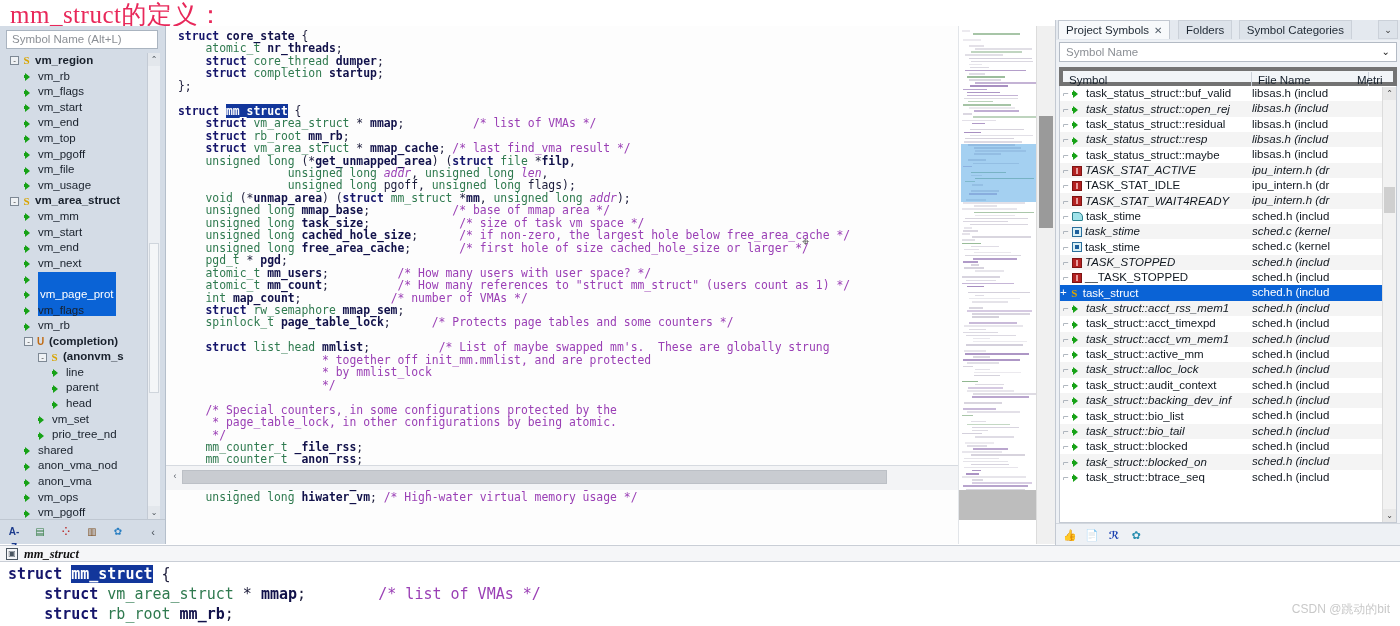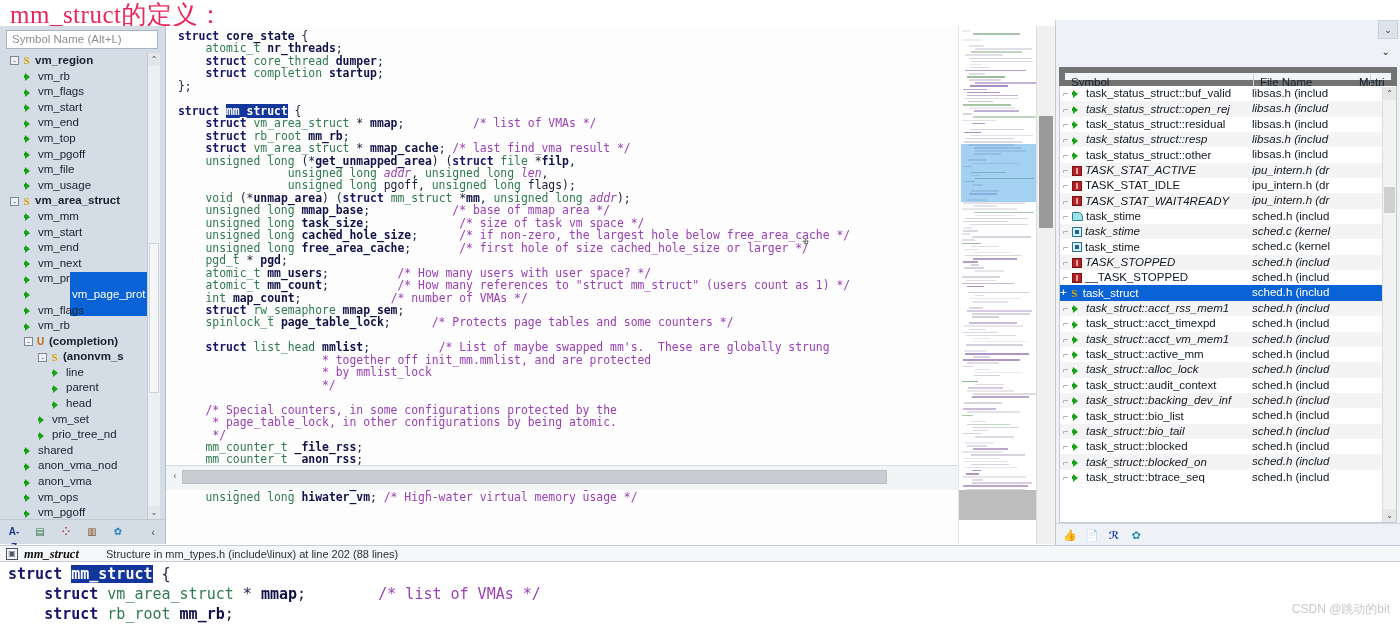--- a/index.html
+++ b/index.html
@@ -76,21 +76,21 @@
   .ico-s{
     color:#d8a400;font-weight:bold;font-size:11px;line-height:11px;
     text-align:center;font-family:"Liberation Serif",serif;
   }
   .ico-s:before{content:"S";}
   .ico-u{
     color:#c06a12;font-weight:bold;font-size:10px;line-height:11px;
     text-align:center;
   }
   .ico-u:before{content:"U";}
-  .sel-blue{background:#0a63d6;color:#fff;padding:16px 2px;margin-left:32px;}
+  .sel-blue{background:#0a63d6;color:#fff;padding:16px 2px;}
   .left-toolbar{
     position:absolute;left:0;bottom:0;width:165px;height:24px;
     background:#d4dce6;border-top:1px solid #bfc7d1;
   }
   .lt-ico{
     position:absolute;top:4px;width:16px;height:16px;font-size:10px;
     line-height:16px;text-align:center;
   }
 
   
@@ -166,21 +166,21 @@
     border:1px solid #cbd1d9;box-sizing:border-box;
   }
   .filter-box{
     position:absolute;left:3px;top:22px;width:338px;height:20px;
     background:#fff;border:1px solid #b3bac4;box-sizing:border-box;
     font-size:11.5px;color:#8b8f95;padding:3px 0 0 6px;
   }
   .filter-chev{position:absolute;right:4px;top:3px;font-size:9px;color:#2b2b2b;}
   .col-head{
     position:absolute;left:3px;top:47px;width:338px;height:19px;
-    background:#f2f5f8;border:6px solid #737373;box-sizing:border-box;
+    background:#f2f5f8;border:4px solid #737373;box-sizing:border-box;
   }
   .col-cell{
     position:absolute;top:0;height:18px;line-height:18px;font-size:11.5px;
     color:#16202c;padding-left:6px;box-sizing:border-box;
   }
   .col-div{position:absolute;top:1px;width:1px;height:16px;background:#ccd2da;}
   .sym-list{
     position:absolute;left:3px;top:66px;width:338px;height:437px;
     background:#fff;border:1px solid #c4cad3;border-top:none;
     box-sizing:border-box;overflow:hidden;
@@ -485,39 +485,45 @@
         <div class="mm-line" style="left: 12px; top: 468.5px; width: 25px; opacity: 0.5; background: rgb(143, 111, 176);"></div>
       </div>
     <div class="mm-view"></div>
     <div class="mm-bottom"></div>
     <div class="mm-scroll">
       <div class="mm-thumb"></div>
     </div>
   </div>
 
   <div class="right-panel">
+    <div class="tabs" id="rp-tabs">
+        <div class="tab active" style="left: 2px;"><span>Project Symbols</span><span class="tab-x">✕</span></div>
+        <div class="tab inactive" style="left: 122px;"><span>Folders</span></div>
+        <div class="tab inactive" style="left: 182.8px;"><span>Symbol Categories</span></div>
+      </div>
     <div class="tab-chev">⌄</div>
 
+    <div class="filter-box">Symbol Name</div>
     <div class="filter-chev" style="position:absolute;right:10px;top:26px;font-size:10px;color:#222;">⌄</div>
 
     <div class="col-head">
       <div class="col-cell" style="left:0;width:188px;">Symbol</div>
       <div class="col-div" style="left:188px;"></div>
       <div class="col-cell" style="left:189px;width:130px;">File Name</div>
       <div class="col-div" style="left:305px;"></div>
       <div class="col-cell" style="left:288px;width:32px;">Metri</div>
     </div>
 
     <div class="sym-list">
       <div id="sym-rows">
           <div class="srow"><span class="dash">⌐</span><span class="ico ico-green"></span><span class="sname">task_status_struct::buf_valid</span><span class="sfile">libsas.h (includ</span></div>
           <div class="srow alt"><span class="dash">⌐</span><span class="ico ico-green"></span><span class="sname">task_status_struct::open_rej</span><span class="sfile">libsas.h (includ</span></div>
           <div class="srow"><span class="dash">⌐</span><span class="ico ico-green"></span><span class="sname">task_status_struct::residual</span><span class="sfile">libsas.h (includ</span></div>
           <div class="srow alt"><span class="dash">⌐</span><span class="ico ico-green"></span><span class="sname">task_status_struct::resp</span><span class="sfile">libsas.h (includ</span></div>
-          <div class="srow"><span class="dash">⌐</span><span class="ico ico-green"></span><span class="sname">task_status_struct::other</span><span class="sfile">libsas.h (includ</span></div>
+          <div class="srow"><span class="dash">⌐</span><span class="ico ico-green"></span><span class="sname">task_status_struct::maybe</span><span class="sfile">libsas.h (includ</span></div>
           <div class="srow alt"><span class="dash">⌐</span><span class="i-red"></span><span class="sname">TASK_STAT_ACTIVE</span><span class="sfile">ipu_intern.h (dr</span></div>
           <div class="srow"><span class="dash">⌐</span><span class="i-red"></span><span class="sname">TASK_STAT_IDLE</span><span class="sfile">ipu_intern.h (dr</span></div>
           <div class="srow alt"><span class="dash">⌐</span><span class="i-red"></span><span class="sname">TASK_STAT_WAIT4READY</span><span class="sfile">ipu_intern.h (dr</span></div>
           <div class="srow"><span class="dash">⌐</span><span class="i-cyan"></span><span class="sname">task_stime</span><span class="sfile">sched.h (includ</span></div>
           <div class="srow alt"><span class="dash">⌐</span><span class="i-blue"></span><span class="sname">task_stime</span><span class="sfile">sched.c (kernel</span></div>
           <div class="srow"><span class="dash">⌐</span><span class="i-blue"></span><span class="sname">task_stime</span><span class="sfile">sched.c (kernel</span></div>
           <div class="srow alt"><span class="dash">⌐</span><span class="i-red"></span><span class="sname">TASK_STOPPED</span><span class="sfile">sched.h (includ</span></div>
           <div class="srow"><span class="dash">⌐</span><span class="i-red"></span><span class="sname">__TASK_STOPPED</span><span class="sfile">sched.h (includ</span></div>
           <div class="srow sel"><span class="exp" style="margin-right:2px;">+</span><span class="ico ico-s"></span><span class="sname">task_struct</span><span class="sfile">sched.h (includ</span></div>
           <div class="srow alt"><span class="dash">⌐</span><span class="ico ico-green"></span><span class="sname">task_struct::acct_rss_mem1</span><span class="sfile">sched.h (includ</span></div>
@@ -547,21 +553,20 @@
           <div class="rt-ico" style="left: 28px; color: rgb(42, 111, 176); font-weight: bold;">📄</div>
           <div class="rt-ico" style="left: 50px; color: rgb(26, 63, 176); font-weight: bold;">ℛ</div>
           <div class="rt-ico" style="left: 72px; color: rgb(42, 143, 176); font-weight: bold;">✿</div>
         </div>
     </div>
   </div>
 
   <div class="info-bar">
     <div class="info-icon">▣</div>
     <div class="info-name">mm_struct</div>
-    <div class="info-desc">Structure in mm_types.h (include\linux) at line 202 (88 lines)</div>
   </div>
 
   <div class="preview">
     <div class="pv-code" id="preview-code"><div><span class="kw">struct </span><span class="hl">mm_struct</span><span class="plain"> {</span></div><div><span class="plain">    </span><span class="kw">struct </span><span class="ty">vm_area_struct </span><span class="plain">* </span><span class="id">mmap</span><span class="plain">;</span><span class="plain">        </span><span class="cm">/* list of VMAs */</span></div><div><span class="plain">    </span><span class="kw">struct </span><span class="ty">rb_root </span><span class="id">mm_rb</span><span class="plain">;</span></div></div>
     <div class="watermark">CSDN @跳动的bit</div>
   </div>
 
 </div>
 
 </body></html>

